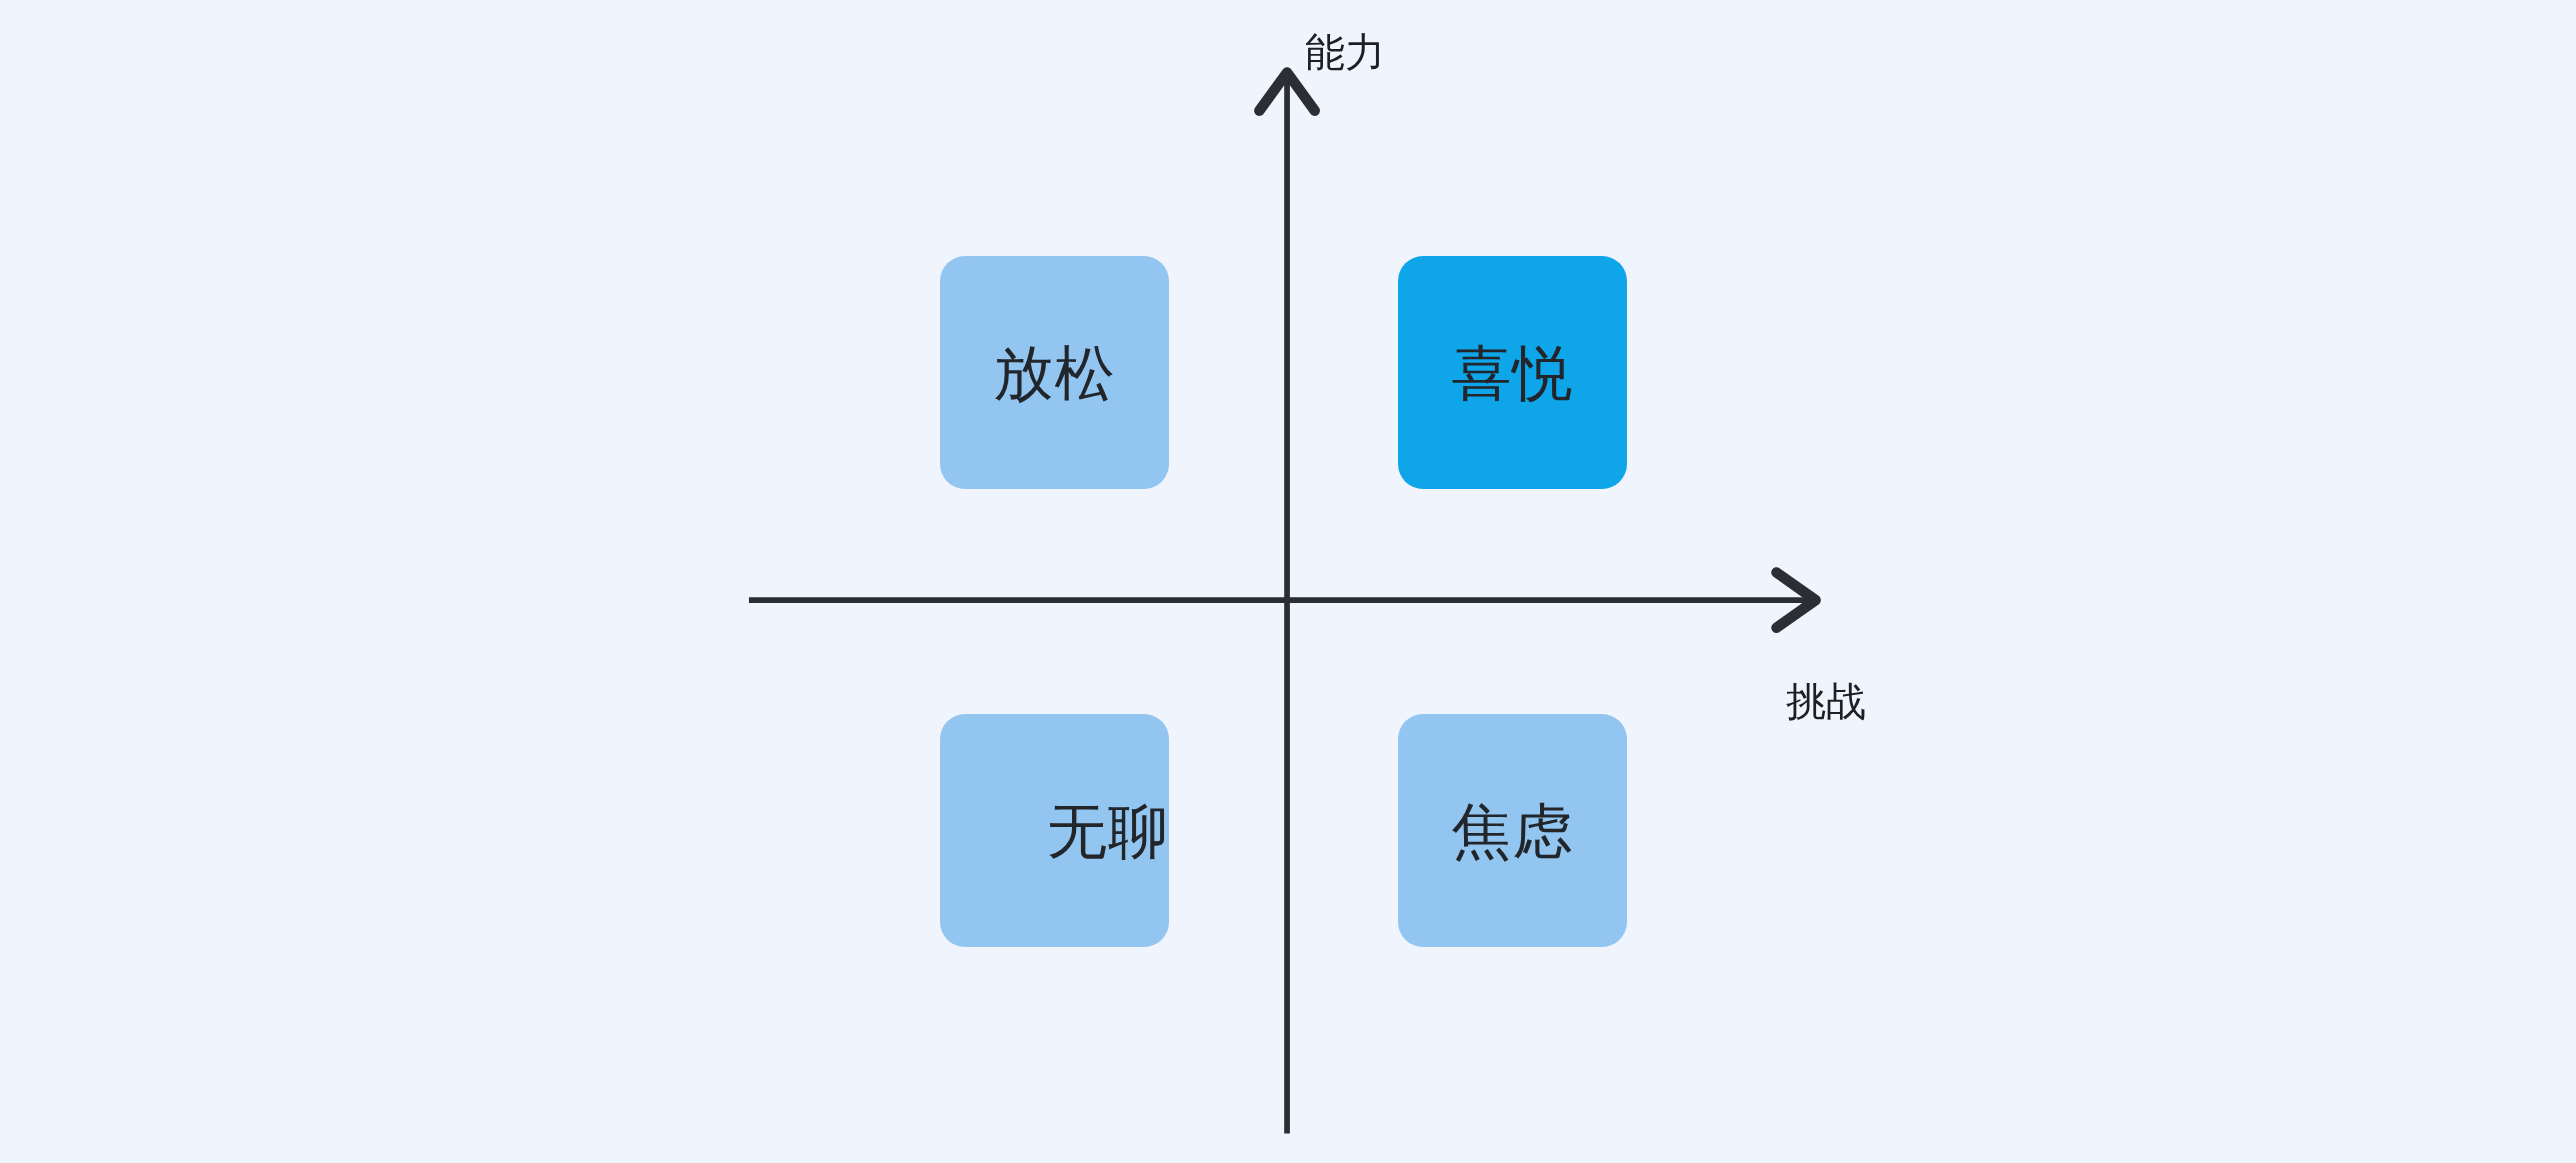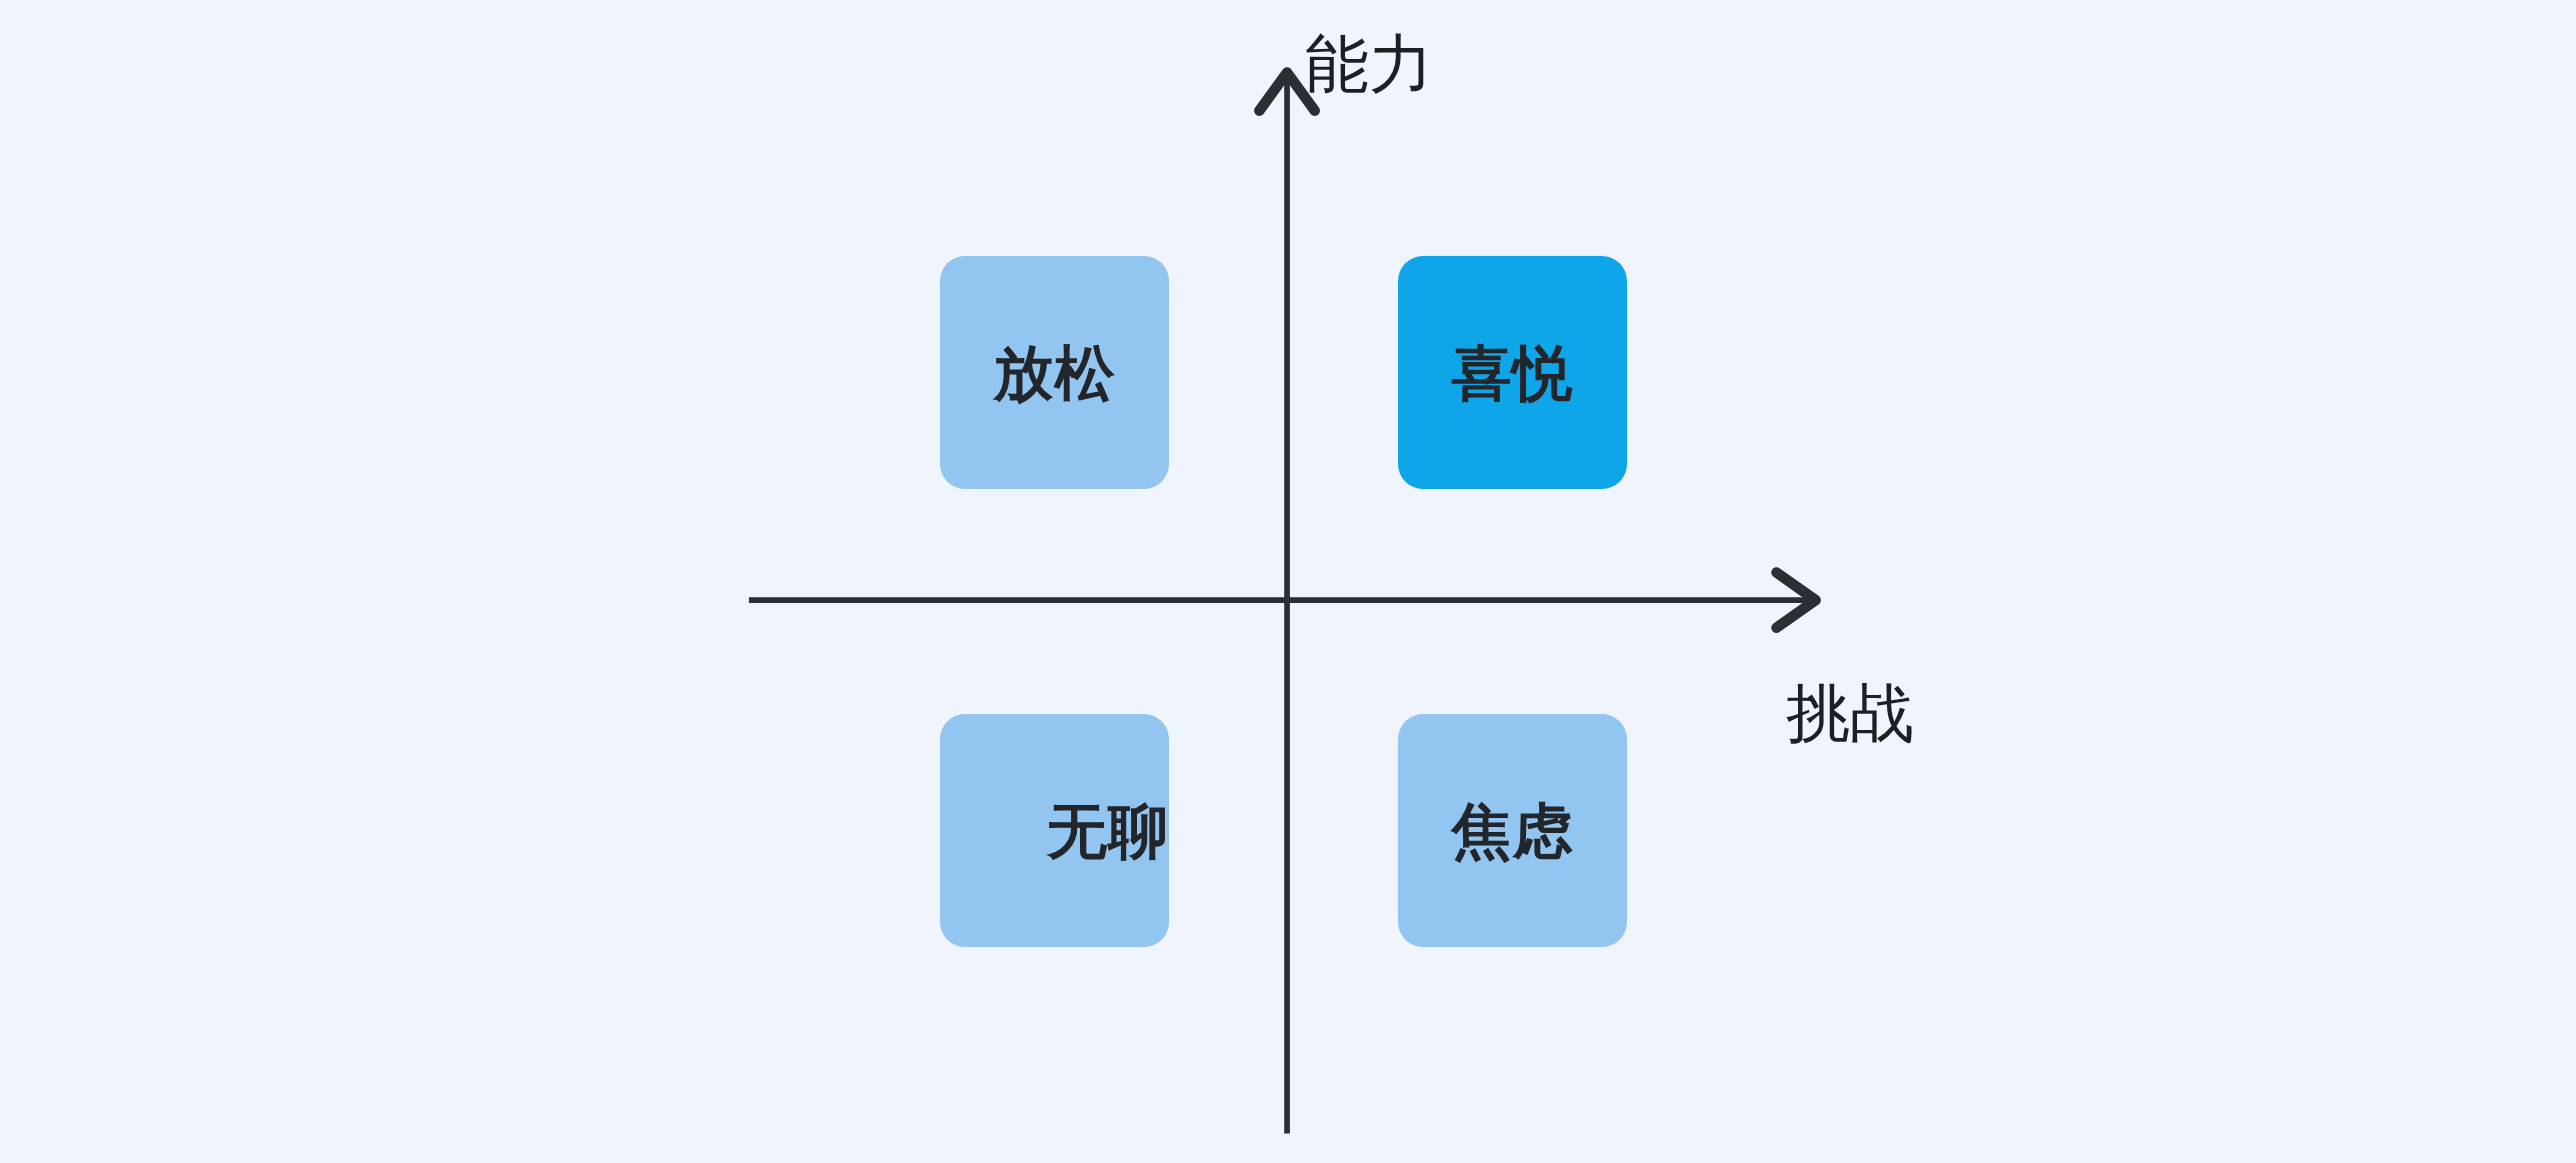--- a/index.html
+++ b/index.html
@@ -43,33 +43,33 @@
     align-items: center;
     justify-content: center;
     box-sizing: border-box;
   }
   .quadrant-label {
     font-size: 60px;
     line-height: 1;
     color: #22262A;
     letter-spacing: 1px;
     white-space: nowrap;
-    font-weight: 700;
+    font-weight: 400;
   }
 
   
   .box-relax   { left: 940px;  top: 256px; }
   .box-joy     { left: 1398px; top: 256px; }
   .box-bored   { left: 940px;  top: 714px; justify-content: flex-end; }
   .box-anxiety { left: 1398px; top: 714px; }
 
   
   .axis-title {
     position: absolute;
-    font-size: 64px;
+    font-size: 40px;
     line-height: 1;
     color: #1C1F23;
     white-space: nowrap;
     font-weight: 400;
   }
   #y-axis-title { left: 1305px; top: 31.5px; }
   #x-axis-title { left: 1786px; top: 666px; margin-top: 15px; }
 </style>
 </head>
 <body style="background: rgb(240, 244, 252);">

